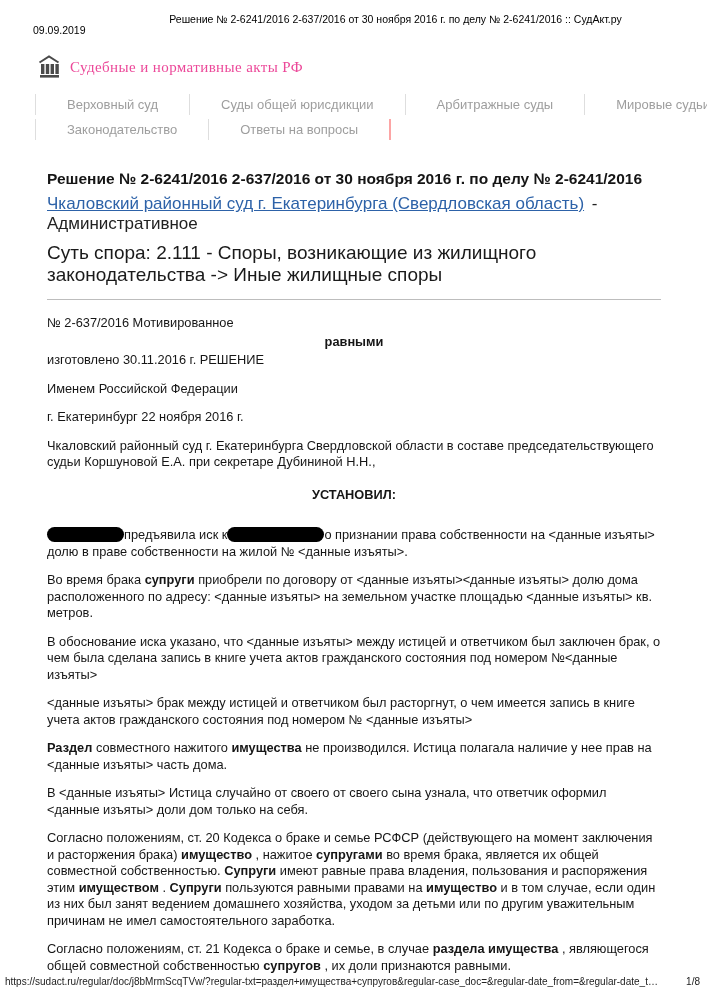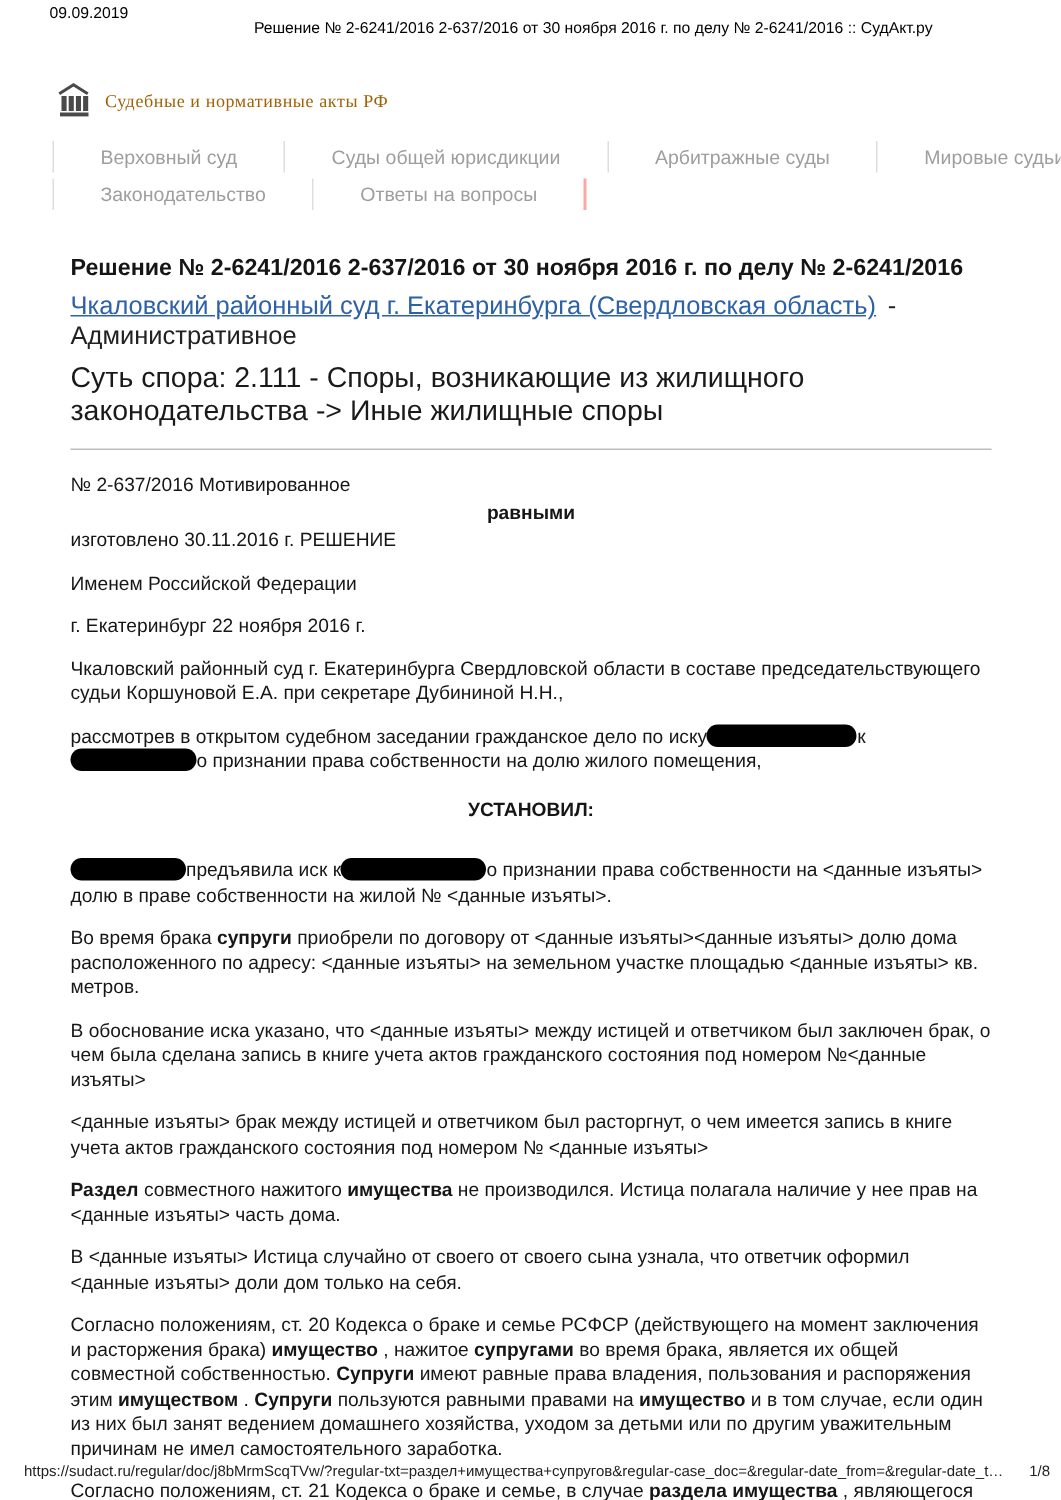--- a/index.html
+++ b/index.html
@@ -7,29 +7,29 @@
   body {
     width: 707px; height: 1000px;
     position: relative;
     font-family: "Liberation Sans", sans-serif;
     color: #1a1a1a;
     overflow: hidden;
   }
 
   
   .print-header { position: relative; padding-top: 13px; font-size: 10.5px; color: #000; }
-  .ph-date { position: absolute; left: 33px; top: 3px; }
+  .ph-date { position: absolute; left: 33px; top: 24px; }
   .ph-title { text-align: center; margin-left: 84px; }
 
   
   .site-logo { display: flex; align-items: center; gap: 9px; margin: 30px 0 0 37px; cursor: pointer; }
   .logo-icon { width: 24px; height: 24px; flex: 0 0 auto; }
   .logo-text {
     font-family: "Liberation Serif", serif;
-    font-size: 12px; letter-spacing: 0.4px; color: #a16207;
+    font-size: 15px; letter-spacing: 0.4px; color: #ec4899;
   }
 
   
   .site-nav { margin: 15px 0 0 35px; font-size: 13px; color: #9e9e9e; }
   .nav-row { display: flex; }
   .nav-row + .nav-row { margin-top: 4px; }
   .nav-item { padding: 3px 31px; border-left: 1px solid #dedede; cursor: pointer; white-space: nowrap; }
   .nav-row .nav-item:last-child { border-right: 2px solid #fca5a5; }
 
   
@@ -48,21 +48,21 @@
   .para.first { margin-top: 0; }
   .para.heading { margin: 16px 0 24px; }
   .bold { font-weight: bold; }
   .redacted {
     display: inline-block; background: #000000;
     height: 15px; border-radius: 8px; vertical-align: -3px;
   }
 
   
   .print-footer {
-    position: absolute; left: 16px; right: 7px; bottom: 13px;
+    position: absolute; left: 5px; right: 7px; bottom: 13px;
     display: flex; justify-content: space-between; align-items: baseline;
     font-size: 10px; color: #222;
   }
   .pf-url { white-space: nowrap; overflow: hidden; max-width: 660px; }
   .pf-page { padding-left: 12px; }
 </style>
 </head>
 <body>
 
 <div class="print-header">
@@ -108,21 +108,20 @@
 
 <hr class="divider">
 
 <div class="document-body">
     <p class="para first tight"><span>№ 2-637/2016 Мотивированное</span></p>
     <p class="para tight" style="text-align: center;"><span class="bold">равными</span></p>
     <p class="para tight"><span>изготовлено 30.11.2016 г. РЕШЕНИЕ</span></p>
     <p class="para"><span>Именем Российской Федерации</span></p>
     <p class="para"><span>г. Екатеринбург 22 ноября 2016 г.</span></p>
     <p class="para"><span>Чкаловский районный суд г. Екатеринбурга Свердловской области в составе председательствующего судьи Коршуновой Е.А. при секретаре Дубининой Н.Н.,</span></p>
-    <p class="para"><span>рассмотрев в открытом судебном заседании гражданское дело по иску</span><span class="redacted" style="width: 100px;"></span><span>к</span><span class="redacted" style="width: 84px;"></span><span>о признании права собственности на долю жилого помещения,</span></p>
     <p class="para heading" style="text-align: center;"><span class="bold">УСТАНОВИЛ:</span></p>
     <p class="para"><span class="redacted" style="width: 77px;"></span><span>предъявила иск к</span><span class="redacted" style="width: 97px;"></span><span>о признании права собственности на &lt;данные изъяты&gt; долю в праве собственности на жилой № &lt;данные изъяты&gt;.</span></p>
     <p class="para"><span>Во время брака </span><span class="bold">супруги</span><span> приобрели по договору от &lt;данные изъяты&gt;&lt;данные изъяты&gt; долю дома расположенного по адресу: &lt;данные изъяты&gt; на земельном участке площадью &lt;данные изъяты&gt; кв. метров.</span></p>
     <p class="para"><span>В обоснование иска указано, что &lt;данные изъяты&gt; между истицей и ответчиком был заключен брак, о чем была сделана запись в книге учета актов гражданского состояния под номером №&lt;данные изъяты&gt;</span></p>
     <p class="para"><span>&lt;данные изъяты&gt; брак между истицей и ответчиком был расторгнут, о чем имеется запись в книге учета актов гражданского состояния под номером № &lt;данные изъяты&gt;</span></p>
     <p class="para"><span class="bold">Раздел</span><span> совместного нажитого </span><span class="bold">имущества</span><span> не производился. Истица полагала наличие у нее прав на &lt;данные изъяты&gt; часть дома.</span></p>
     <p class="para"><span>В &lt;данные изъяты&gt; Истица случайно от своего от своего сына узнала, что ответчик оформил &lt;данные изъяты&gt; доли дом только на себя.</span></p>
     <p class="para"><span>Согласно положениям, ст. 20 Кодекса о браке и семье РСФСР (действующего на момент заключения и расторжения брака) </span><span class="bold">имущество</span><span> , нажитое </span><span class="bold">супругами</span><span> во время брака, является их общей совместной собственностью. </span><span class="bold">Супруги</span><span> имеют равные права владения, пользования и распоряжения этим </span><span class="bold">имуществом</span><span> . </span><span class="bold">Супруги</span><span> пользуются равными правами на </span><span class="bold">имущество</span><span> и в том случае, если один из них был занят ведением домашнего хозяйства, уходом за детьми или по другим уважительным причинам не имел самостоятельного заработка.</span></p>
     <p class="para"><span>Согласно положениям, ст. 21 Кодекса о браке и семье, в случае </span><span class="bold">раздела имущества</span><span> , являющегося общей совместной собственностью </span><span class="bold">супругов</span><span> , их доли признаются равными.</span></p>
   </div>

